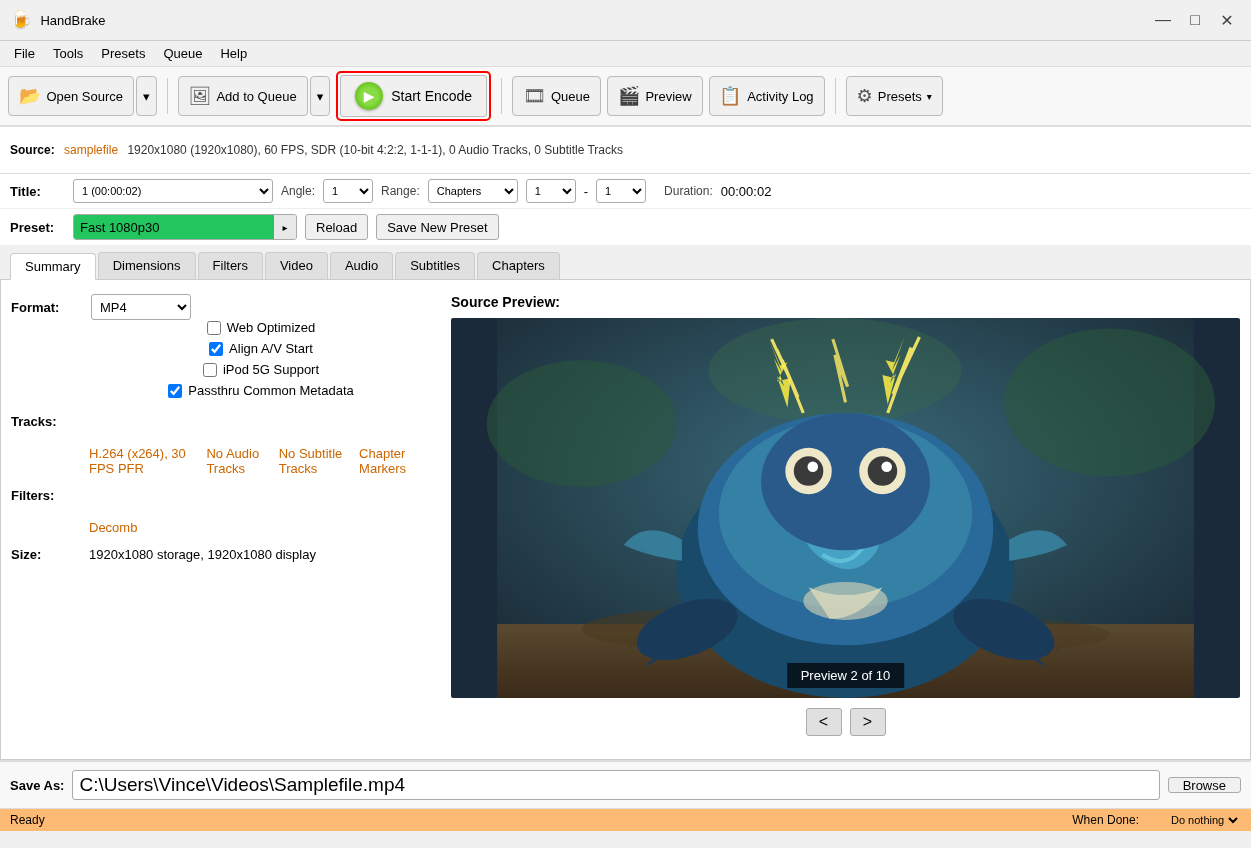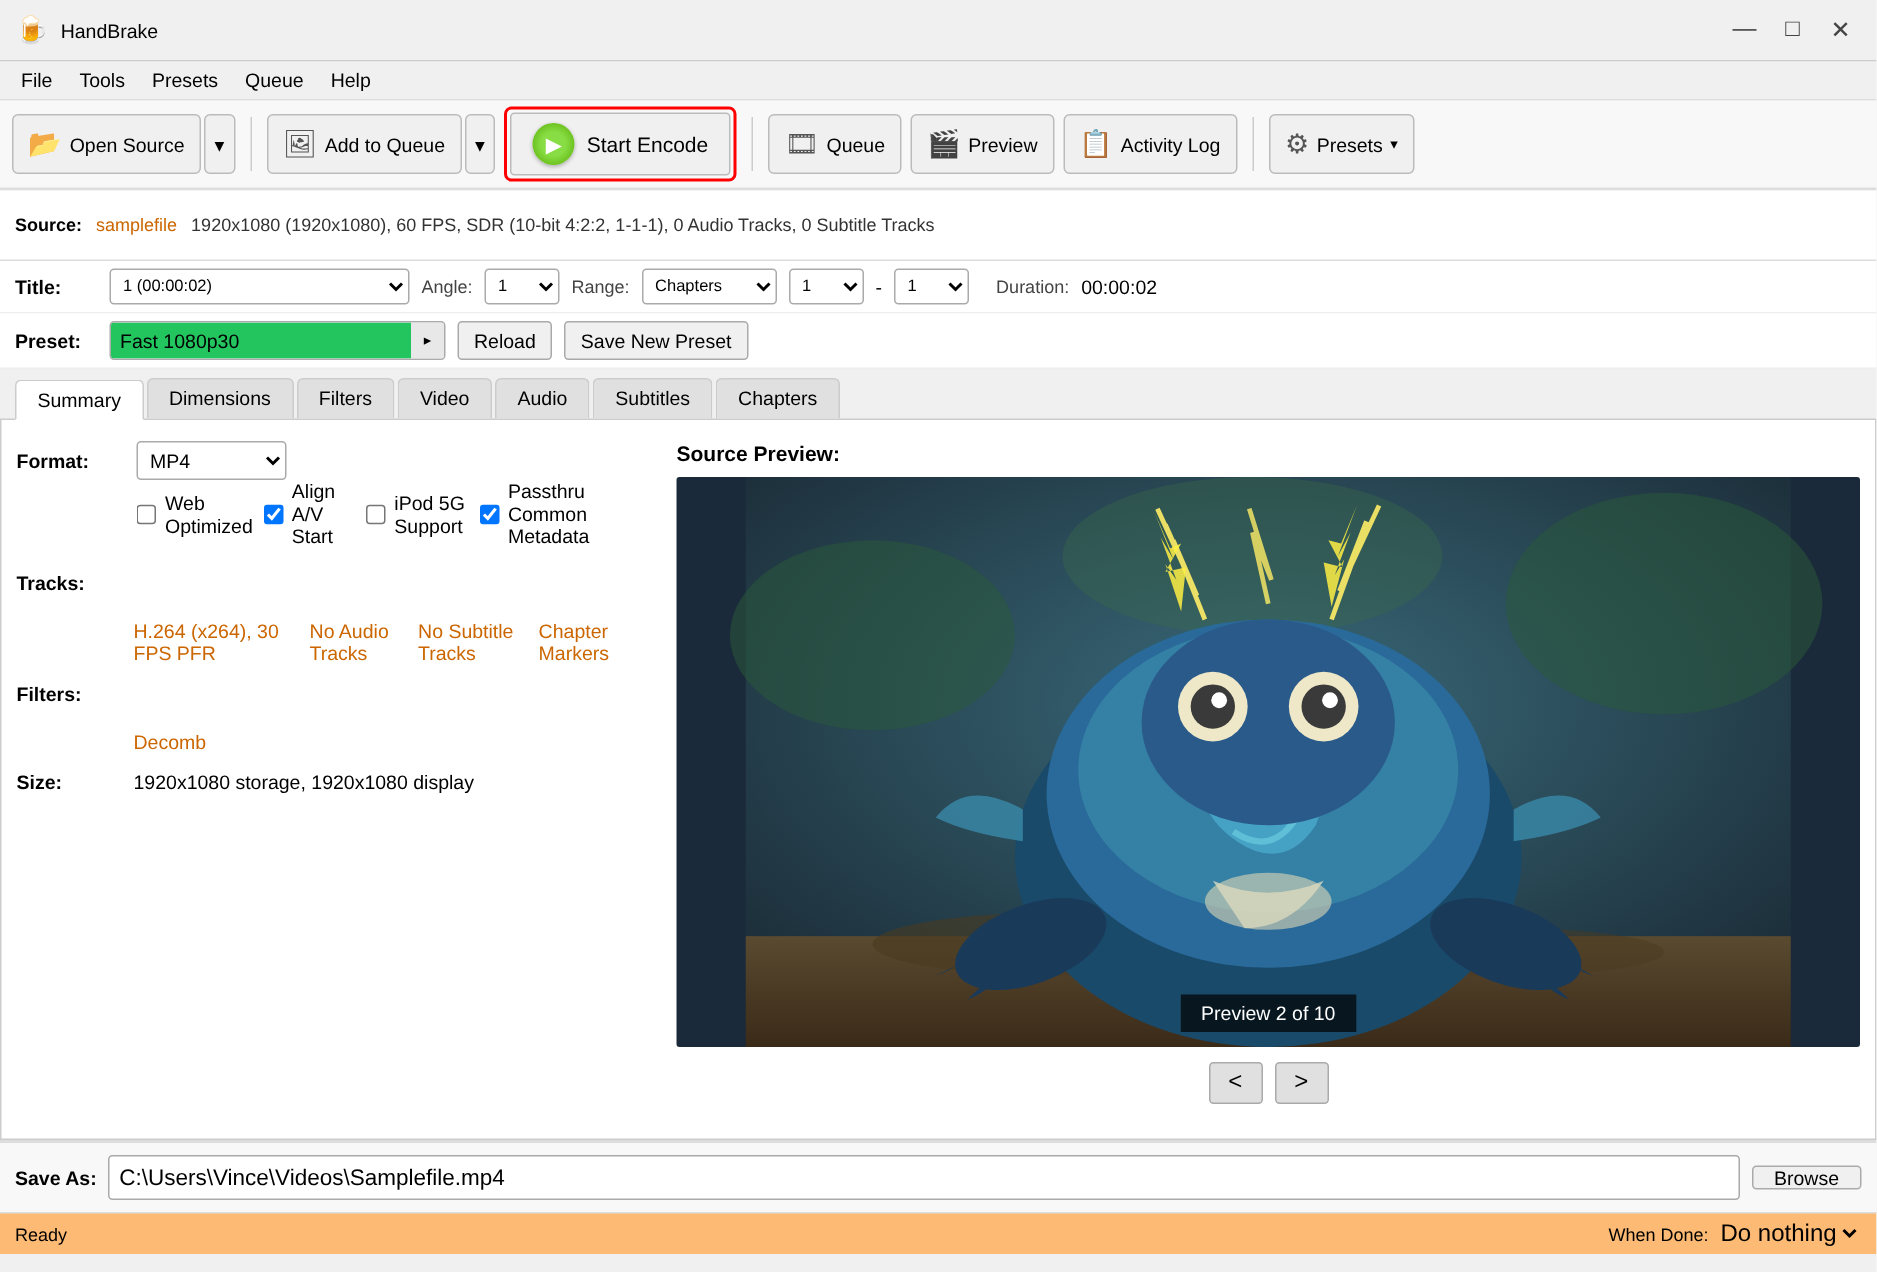--- a/index.html
+++ b/index.html
@@ -208,21 +208,21 @@
       border: 1px solid #ccc;
       border-top: none;
       min-height: 480px;
     }
 
     
     .left-panel { width: 420px; min-width: 380px; }
     .format-row { display: flex; align-items: center; gap: 10px; }
     .format-label { font-weight: 700; min-width: 70px; }
     .format-select { height: 26px; border: 1px solid #aaa; border-radius: 3px; padding: 0 4px; font-size: 13px; background: white; min-width: 100px; }
-    .checkbox-group { display: flex; flex-direction: row; gap: 6px; margin-left: 80px; margin-bottom: 16px; }
+    .checkbox-group { display: flex; flex-direction: column; gap: 6px; margin-left: 80px; margin-bottom: 16px; align-items: center; }
     .checkbox-item { display: flex; align-items: center; gap: 6px; font-size: 13px; cursor: pointer; }
     .checkbox-item input[type=checkbox] { width: 14px; height: 14px; cursor: pointer; }
 
     .info-section { margin-bottom: 12px; }
     .info-row { display: flex; align-items: flex-start; gap: 8px; margin-bottom: 4px; }
     .info-key { font-weight: 700; min-width: 70px; }
     .info-val { color: #cc6600; display: flex; flex-direction: row; gap: 2px; margin-top: 32px; }
     .info-val span { display: block; }
     .info-val-normal { color: #000; }
 
@@ -275,21 +275,21 @@
       background: #f8f8f8;
       border-top: 2px solid #ddd;
     }
     .saveas-label { font-weight: 700; white-space: nowrap; }
     .saveas-input {
       flex: 1;
       height: 26px;
       border: 1px solid #aaa;
       border-radius: 3px;
       padding: 14px 6px;
-      font-size: 15px;
+      font-size: 19px;
     }
     .browse-btn {
       height: 16px;
       padding: 0 14px;
       background: #f0f0f0;
       border: 1px solid #aaa;
       border-radius: 3px;
       cursor: pointer;
       font-size: 13px;
       font-weight: 500;
@@ -299,21 +299,21 @@
     .status-bar {
       display: flex;
       align-items: center;
       justify-content: space-between;
       padding: 4px 10px;
       background: #fdba74;
       border-top: 1px solid #ddd;
       font-size: 12px;
     }
     .when-done { display: flex; align-items: center; gap: 4px; }
-    .when-done-select { border: none; background: transparent; font-size: 16px; cursor: pointer; }
+    .when-done-select { border: none; background: transparent; font-size: 11px; cursor: pointer; margin-left: 24px; }
   </style>
 </head>
 <body>
 
 <div class="titlebar">
   <div class="titlebar-left">
     <span style="font-size:18px;">🍺</span>
     <span>HandBrake</span>
   </div>
   <div class="titlebar-controls">

